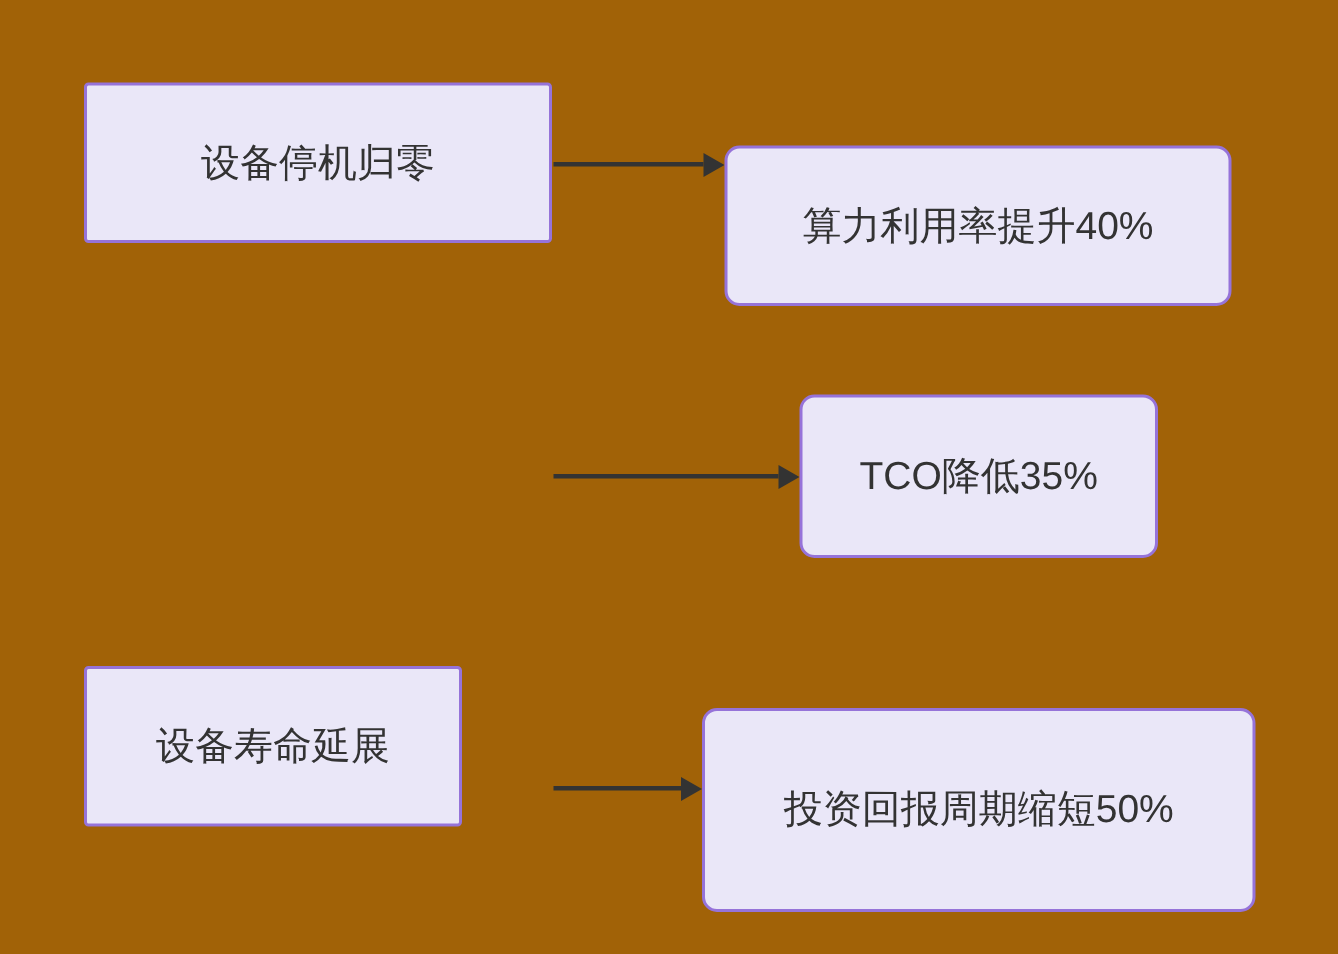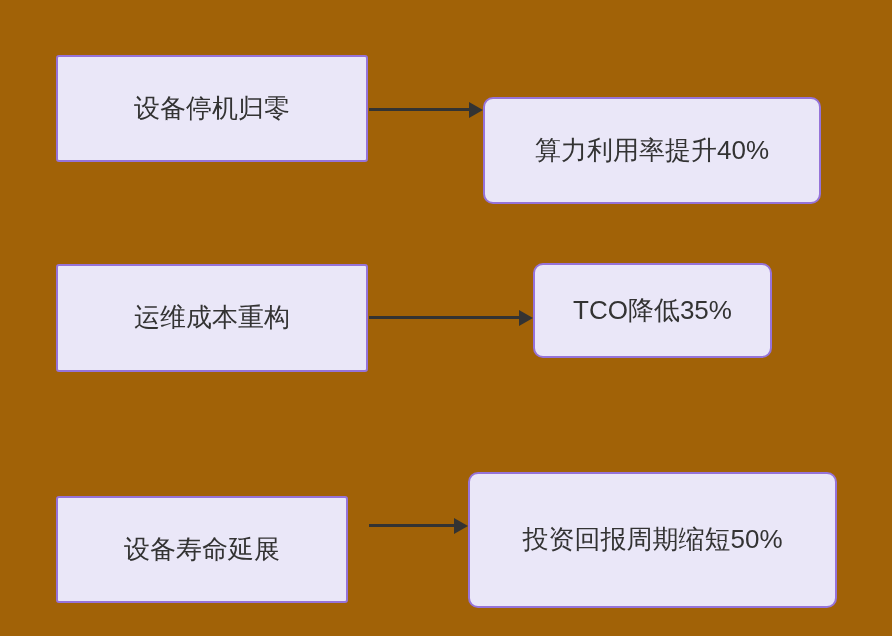--- a/index.html
+++ b/index.html
@@ -30,23 +30,23 @@
     text-align: center;
   }
   .node.square { border-radius: 3px; }
   .node.rounded { border-radius: 10px; }
 
   
   .n-r1-src { left: 56px;  top: 55px;  width: 312px; height: 107px; }
   .n-r1-tgt { left: 483px; top: 54px;  width: 338px; height: 107px; margin-top: 43px; }
   
   .n-r2-src { left: 56px;  top: 264px; width: 312px; height: 108px; }
-  .n-r2-tgt { left: 533px; top: 263px; width: 239px; height: 95px; }
+  .n-r2-tgt { left: 533px; top: 263px; width: 239px; height: 109px; }
   
-  .n-r3-src { left: 56px;  top: 496px; width: 292px; height: 107px; }
+  .n-r3-src { left: 56px;  top: 444px; width: 252px; height: 107px; }
   .n-r3-tgt { left: 468px; top: 472px; width: 369px; height: 136px; }
 
   .arrow {
     position: absolute;
     height: 3px;
     background: #333333;
   }
   .arrow::after {
     content: "";
     position: absolute;
@@ -69,23 +69,20 @@
 <div class="canvas">
 
   <div class="node square n-r1-src">
     <span>设备停机归零</span>
   </div>
   <div class="arrow a-r1"></div>
   <div class="node rounded n-r1-tgt">
     <span>算力利用率提升40%</span>
   </div>
 
-  <div class="node square n-r2-src">
-    <span>运维成本重构</span>
-  </div>
   <div class="arrow a-r2"></div>
   <div class="node rounded n-r2-tgt">
     <span>TCO降低35%</span>
   </div>
 
   <div class="node square n-r3-src">
     <span>设备寿命延展</span>
   </div>
   <div class="arrow a-r3"></div>
   <div class="node rounded n-r3-tgt">

